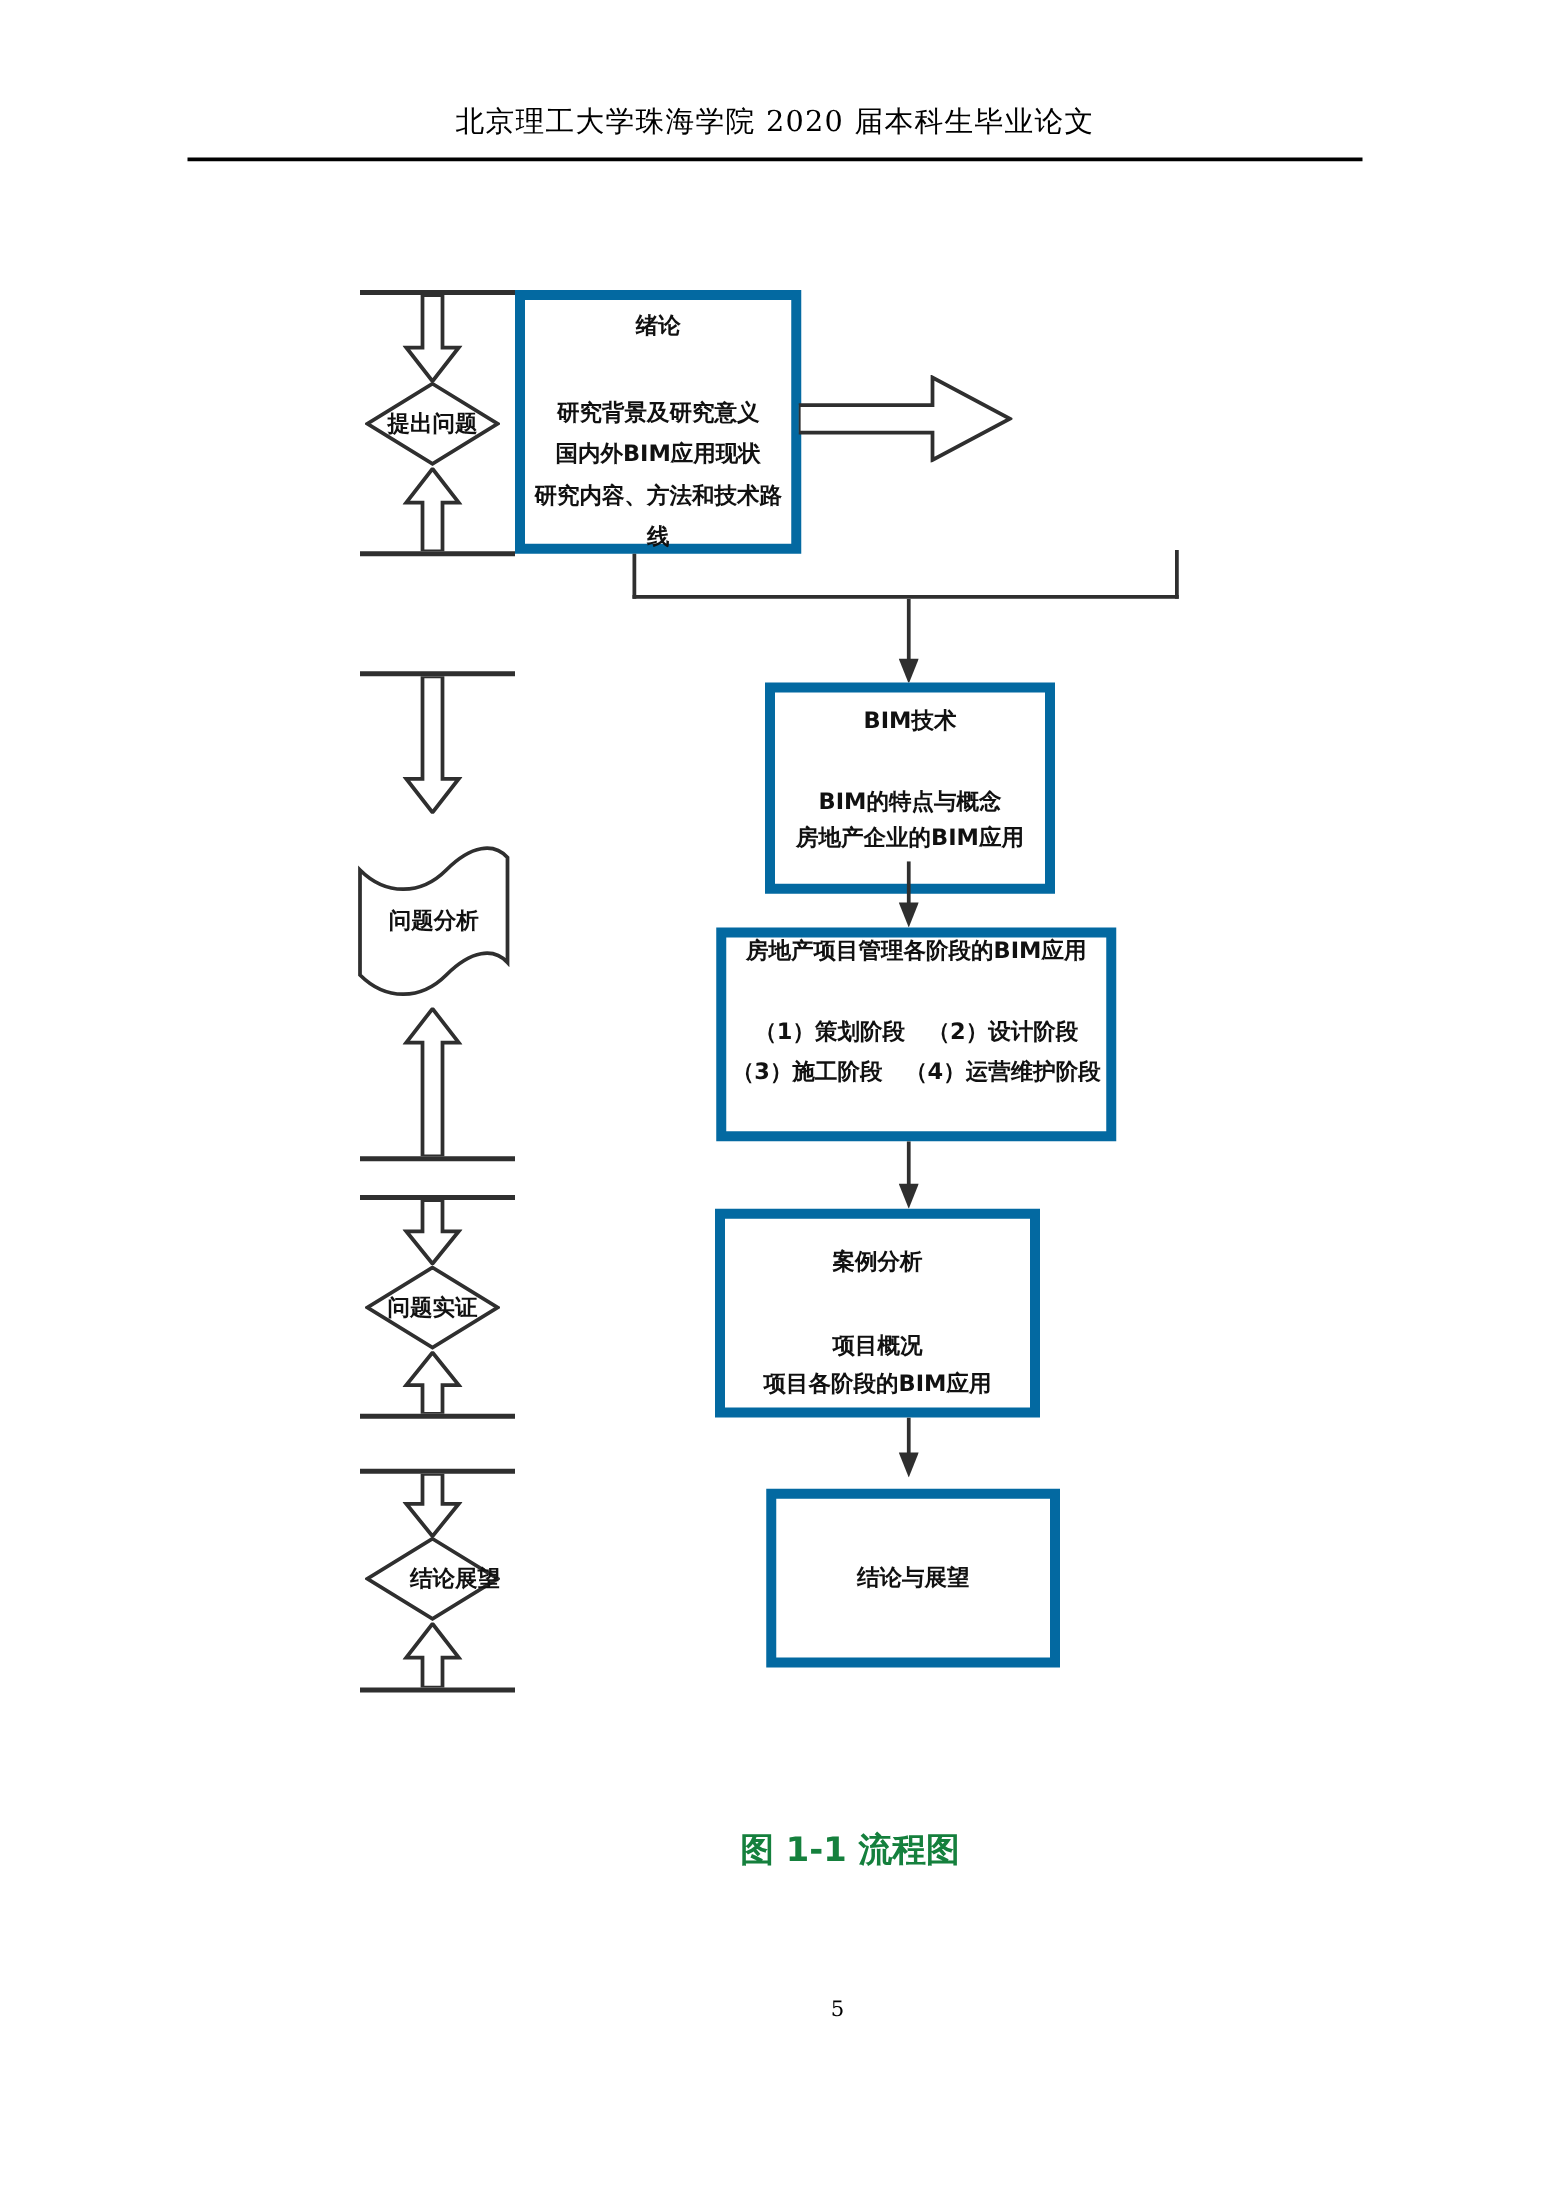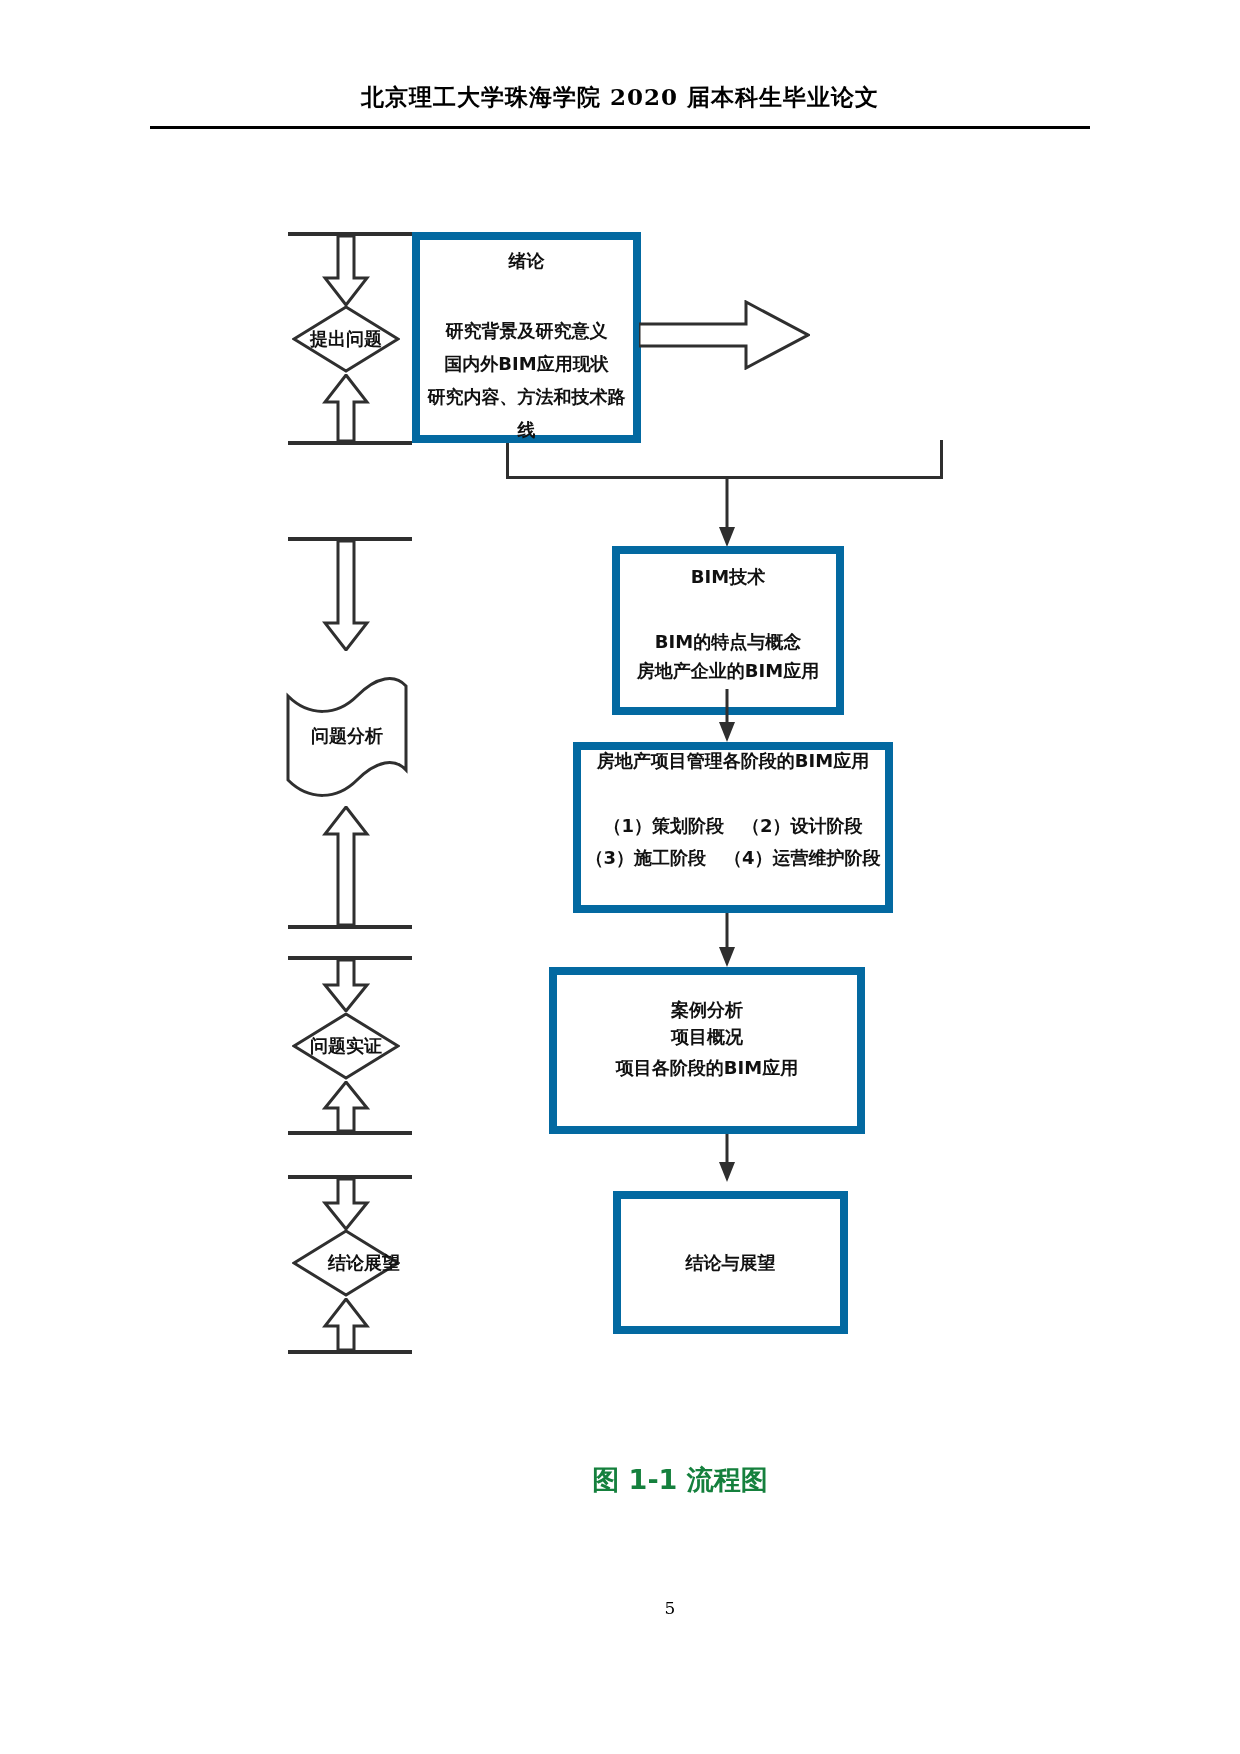--- a/index.html
+++ b/index.html
@@ -5,36 +5,36 @@
   html,body { margin:0; padding:0; background:#ffffff; }
   .page {
     position:relative; width:1240px; height:1754px; background:#ffffff;
     font-family:"DejaVu Sans", sans-serif; overflow:hidden;
   }
   .abs { position:absolute; }
   
   .header-title {
     position:absolute; top:82px; left:150px; width:940px; text-align:center;
     font-family:"DejaVu Serif","Liberation Serif",serif;
-    font-weight:bold; font-size:23px; color:#000; letter-spacing:1px;
+    font-weight:normal; font-size:23px; color:#000; letter-spacing:1px;
   }
   .header-rule { position:absolute; top:126px; left:150px; width:940px; height:3px; background:#000; }
   
   .hbar { position:absolute; left:288px; width:124px; height:4px; background:#2f2f2f; }
   
   .fbox {
     position:absolute; box-sizing:border-box; border:8px solid #0369a1; background:#fff;
     text-align:center; color:#111; font-weight:bold; font-size:18px; line-height:22px;
   }
   .fbox .box-lines { margin-top:0; }
   .b1 { padding-top:10px; }  .b1 .box-lines { margin-top:42px; line-height:33px; }
   .b2 { padding-top:44px; }  .b2 .box-lines { margin-top:43px; line-height:27px; }
   .b3 { padding-top:12px; }  .b3 .box-lines { margin-top:39px; line-height:29px; }
   .b4 { }  .b4 .box-lines { margin-top:38px; line-height:32px; }
-  .b5 { padding-top:24px; }  .b5 .box-lines { line-height:31px; }
+  .b5 { padding-top:24px; }  .b5 .box-lines { margin-top:40px; line-height:31px; }
   .b6 { display:flex; align-items:center; justify-content:center; }
   
   .shape-label {
     position:absolute; display:flex; align-items:center; justify-content:center;
     color:#111; font-weight:bold; font-size:18px; text-align:center;
   }
   svg { display:block; }
   
   .caption {
     position:absolute; top:1462px; left:470px; width:420px; text-align:center;
@@ -146,21 +146,21 @@
       <div>（1）策划阶段　（2）设计阶段</div>
       <div>（3）施工阶段　（4）运营维护阶段</div>
     </div>
   </div>
 
   <svg class="abs" style="left:719px;top:913px" width="16" height="54" viewBox="0 0 16 54">
     <line x1="8" y1="0" x2="8" y2="36" stroke="#2f2f2f" stroke-width="3"></line>
     <polygon points="0,34 16,34 8,54" fill="#2f2f2f"></polygon>
   </svg>
 
-  <div class="fbox b5" style="left:549px;top:967px;width:316px;height:167px">
+  <div class="fbox b5" style="left:572px;top:967px;width:260px;height:167px">
     <div>案例分析</div>
     <div class="box-lines">
       <div>项目概况</div>
       <div>项目各阶段的BIM应用</div>
     </div>
   </div>
 
   <svg class="abs" style="left:719px;top:1134px" width="16" height="48" viewBox="0 0 16 48">
     <line x1="8" y1="0" x2="8" y2="30" stroke="#2f2f2f" stroke-width="3"></line>
     <polygon points="0,28 16,28 8,48" fill="#2f2f2f"></polygon>

